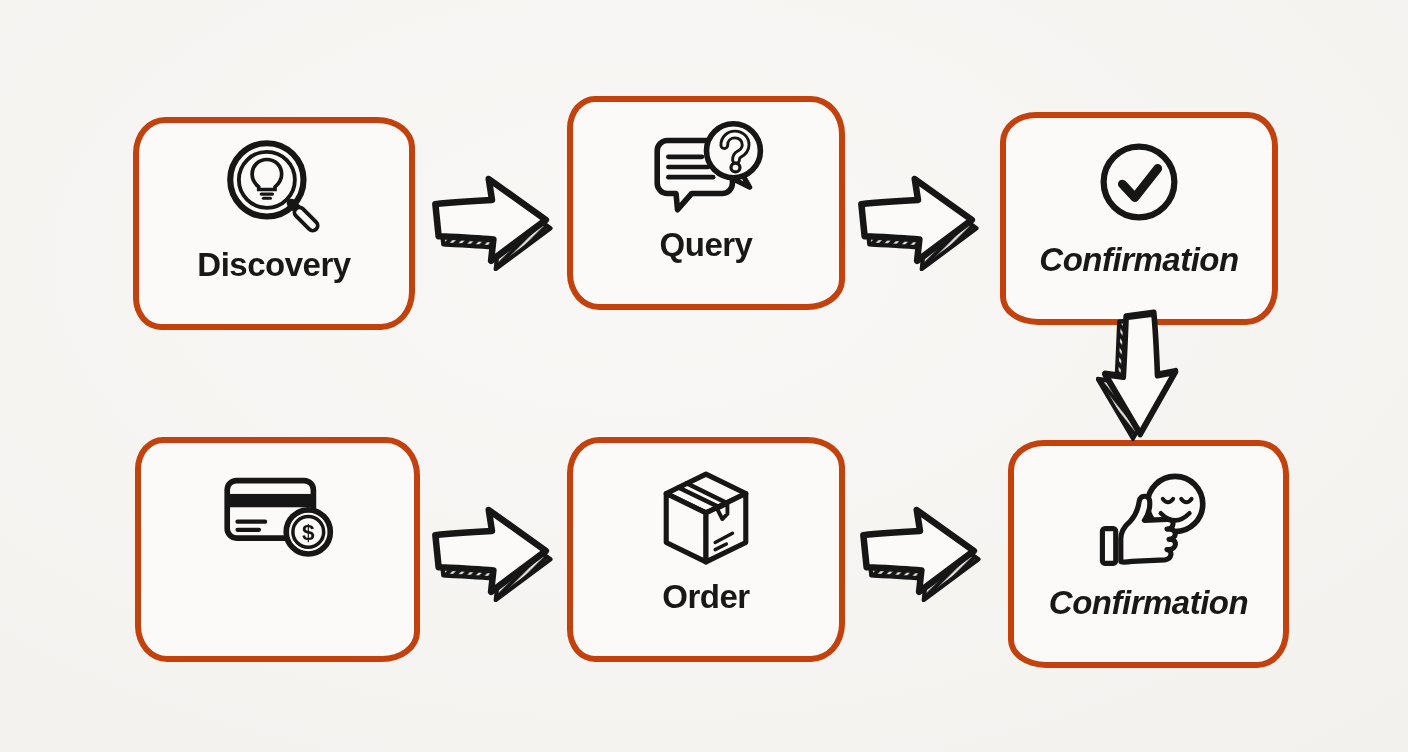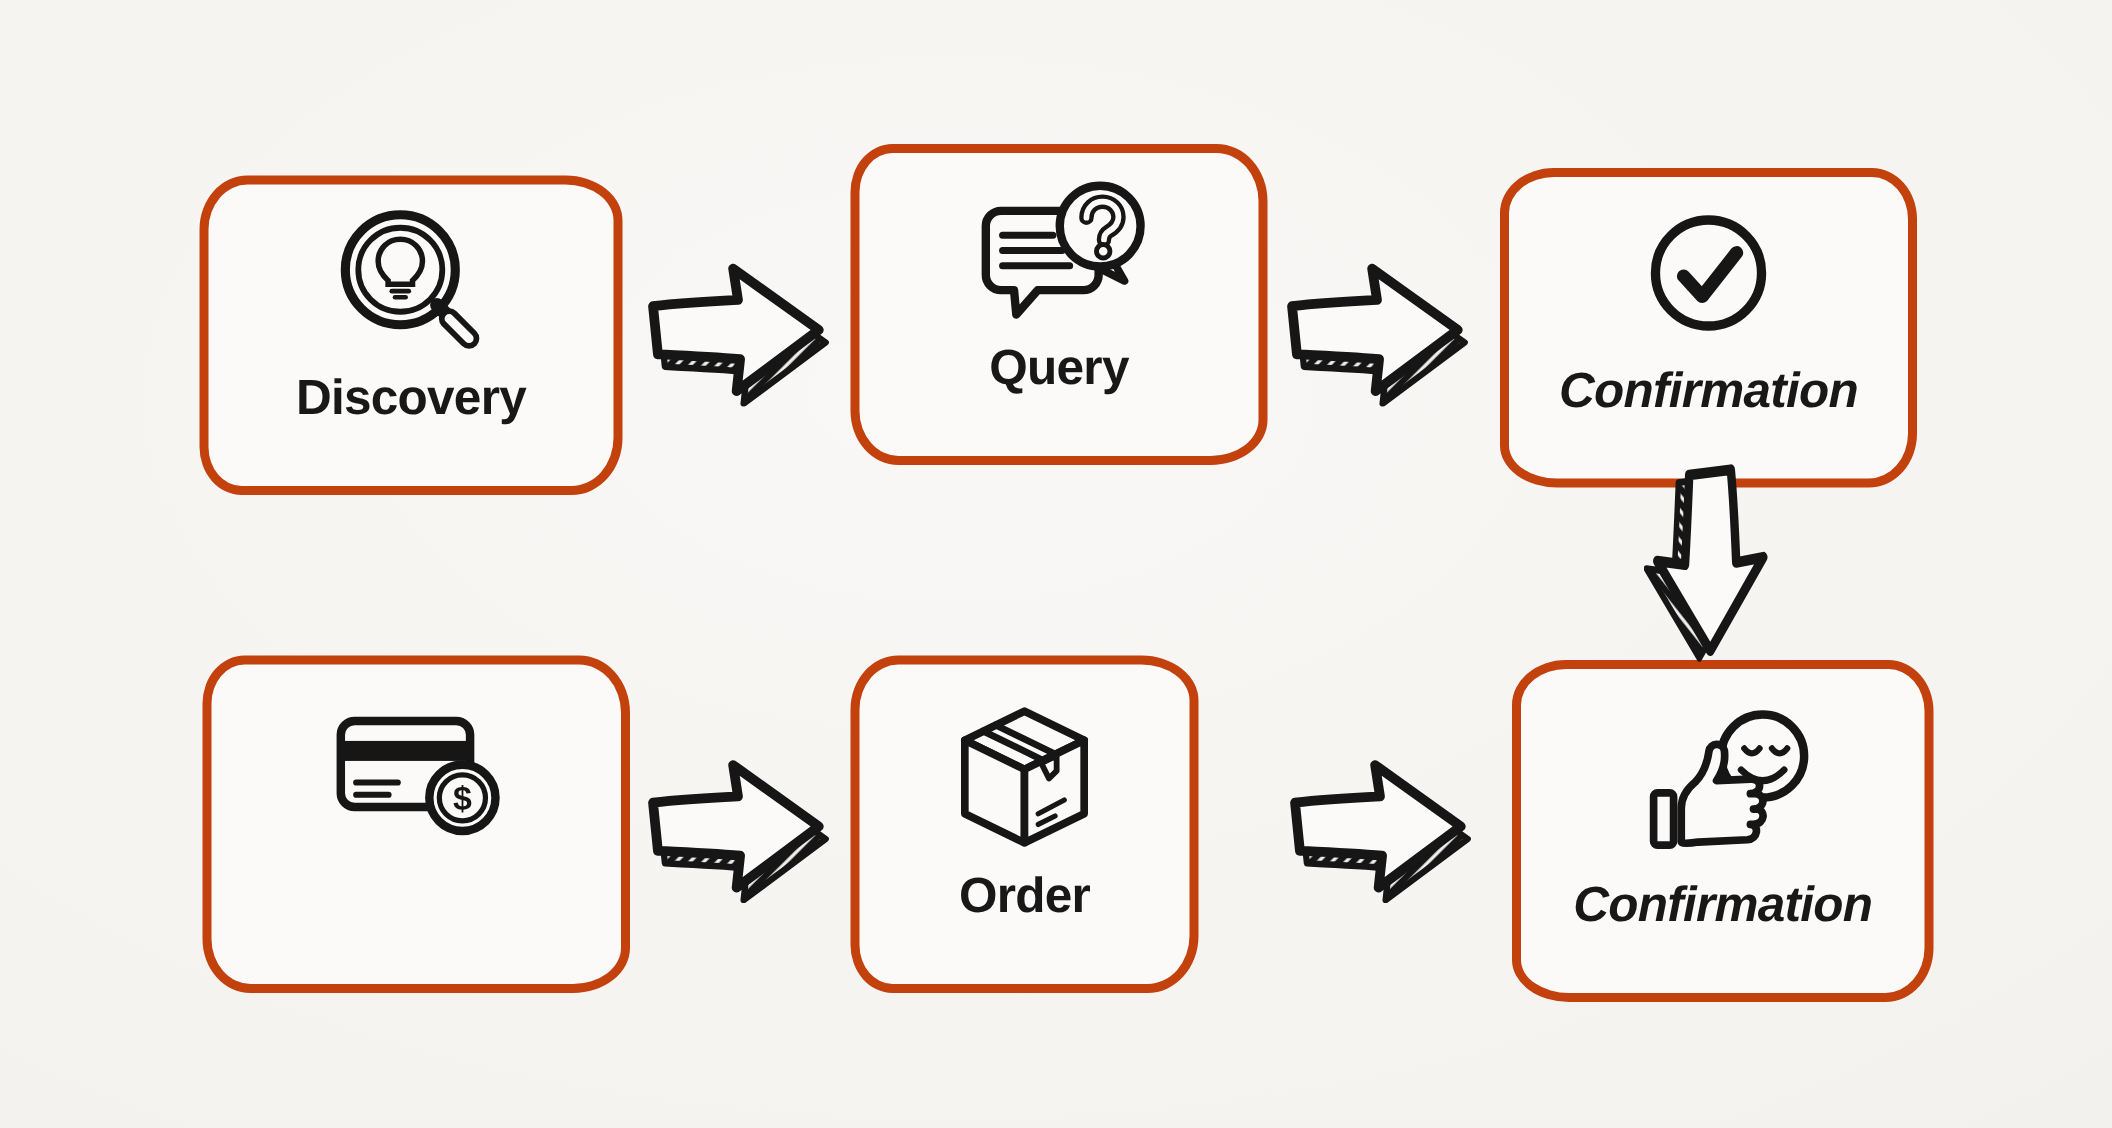--- a/index.html
+++ b/index.html
@@ -103,21 +103,21 @@
         <rect x="9" y="26" width="82" height="13" fill="#161616"></rect>
         <path d="M18,53 H45" stroke="#161616" stroke-width="4" stroke-linecap="round"></path>
         <path d="M18,61 H39" stroke="#161616" stroke-width="4" stroke-linecap="round"></path>
         <circle cx="87" cy="63" r="21.5" fill="#fbfaf8" stroke="#161616" stroke-width="5.5"></circle>
         <circle cx="87" cy="63" r="15" fill="none" stroke="#161616" stroke-width="3.4"></circle>
         <text x="87" y="71" text-anchor="middle" font-family="'Liberation Sans',sans-serif" font-size="22" font-weight="bold" fill="#161616">$</text>
       </svg>
     </div>
   </div>
 
-  <div class="node r1 row2" style="left:567px;top:437px;width:232px;height:225px">
+  <div class="node r1 row2" style="left:567px;top:437px;width:278px;height:225px">
     <div class="iconwrap">
       <svg width="102" height="102" viewBox="0 0 100 100">
         <path d="M50,7 L89,26 L50,45 L11,26 Z" fill="#fbfaf8" stroke="#161616" stroke-width="5" stroke-linejoin="round"></path>
         <path d="M11,26 L50,45 L50,93 L11,74 Z" fill="#fbfaf8" stroke="#161616" stroke-width="5" stroke-linejoin="round"></path>
         <path d="M89,26 L50,45 L50,93 L89,74 Z" fill="#fbfaf8" stroke="#161616" stroke-width="5" stroke-linejoin="round"></path>
         <path d="M23,20 L62,39" stroke="#161616" stroke-width="4.4" stroke-linecap="round"></path>
         <path d="M31,16 L70,35" stroke="#161616" stroke-width="4.4" stroke-linecap="round"></path>
         <path d="M61,41 L71,36 L71,46 L66,51 Z" fill="#fbfaf8" stroke="#161616" stroke-width="3.8" stroke-linejoin="round"></path>
         <path d="M59,74 L76,65" stroke="#161616" stroke-width="3.4" stroke-linecap="round"></path>
         <path d="M59,81 L70,75.5" stroke="#161616" stroke-width="3.4" stroke-linecap="round"></path>

